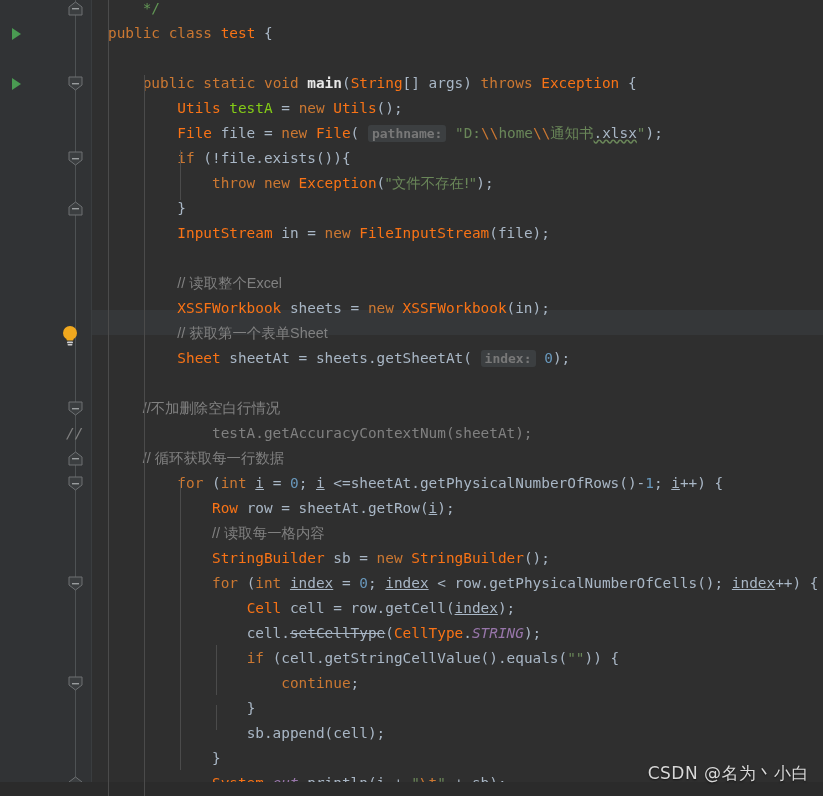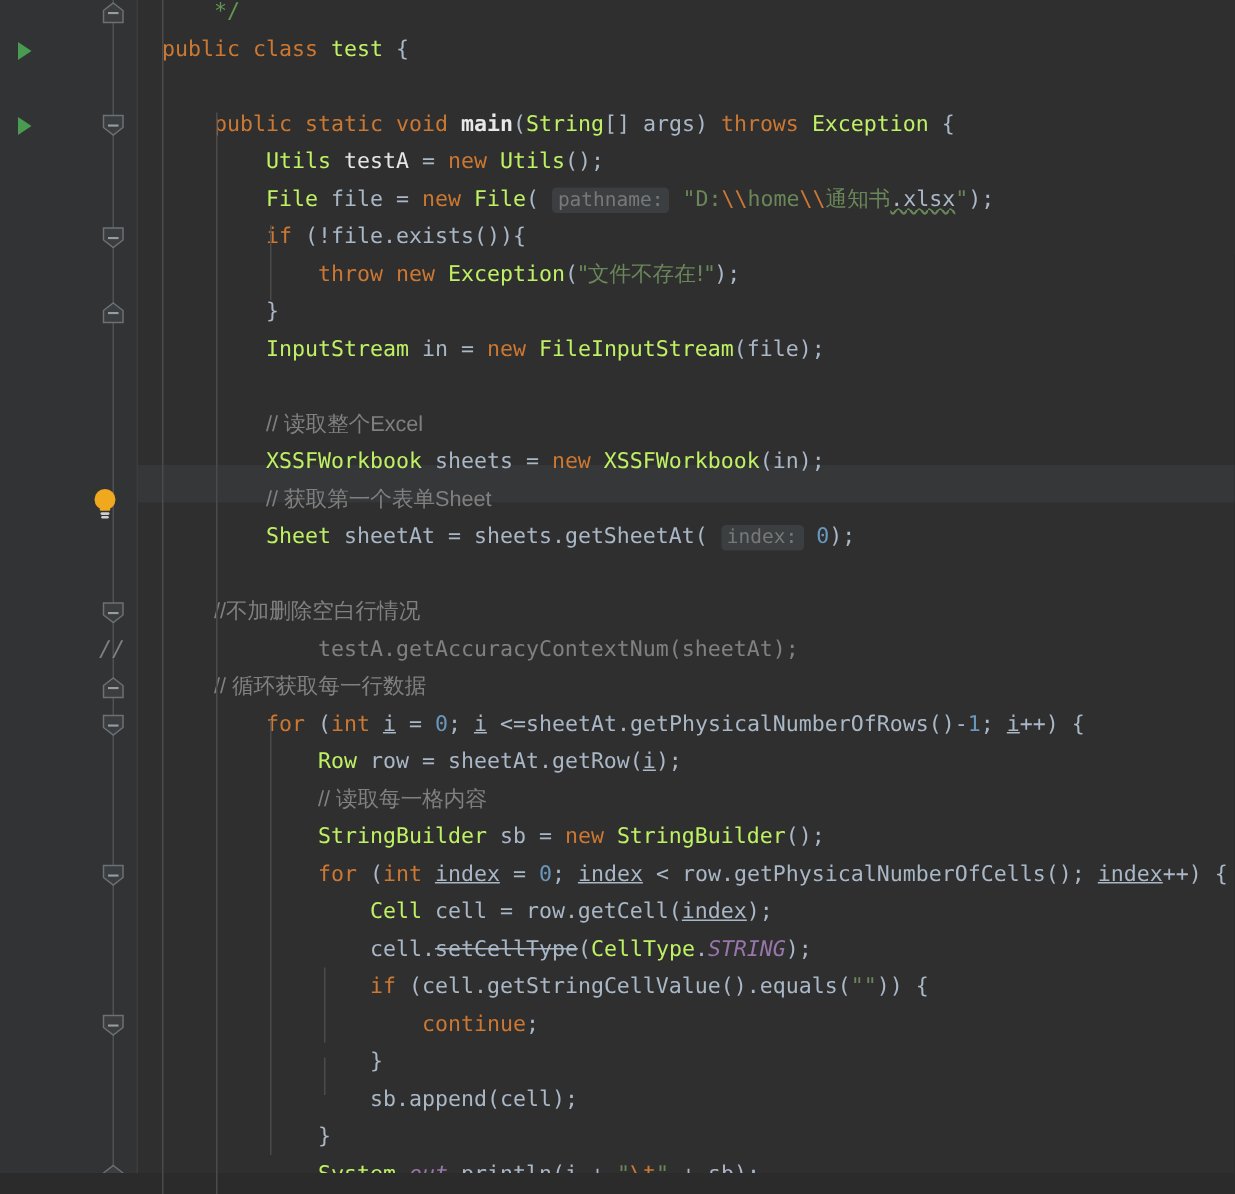--- a/index.html
+++ b/index.html
@@ -59,36 +59,36 @@
     position:absolute;left:0;top:310px;width:823px;height:25px;
     background:#353739;
     pointer-events:none;
   }
   
   .iguide{
     position:absolute;width:1px;background:#4b4b4b;
   }
   
   .kw{color:#cc7832;}
-  .cls{color:#bef264;}
+  .cls{color:#f97316;}
   .pln{color:#a9b7c6;}
   .str{color:#6a8759;}
   .esc{color:#cc7832;}
   .num{color:#6897bb;}
   .cmt{color:#808080;}
   .cmt-cjk{color:#808080;font-family:Liberation Sans, sans-serif;}
   .str-cjk{color:#6a8759;font-family:"DejaVu Sans","Liberation Sans",sans-serif;}
   .stat{color:#9876aa;font-style:italic;}
-  .unused{color:#e5e5e5;}
+  .unused{color:#84cc16;}
   .mainm{color:#e8e8e8;font-weight:bold;}
   .localvar{color:#a9b7c6;text-decoration:underline;text-decoration-color:#a9b7c6;}
   .deprecated{color:#a9b7c6;text-decoration:line-through;}
   .hint{
     color:#787878;background:#3c3f41;
-    border-radius:3px;padding:1px 4px;font-size:13px;
+    border-radius:3px;padding:1px 4px;font-size:13px;font-weight:bold;
   }
   .typo{
     text-decoration:underline wavy #6a8759;
     text-decoration-skip-ink:none;
   }
   .jdoc{color:#629755;}
   
   .watermark{
     position:absolute;right:14px;bottom:10px;
     color:#d8d8d8;font-size:17px;
@@ -181,19 +181,20 @@
           <rect x="7" y="17.5" width="6" height="1.8" rx="0.9" fill="#cfcfcf"></rect>
           <rect x="7.5" y="20" width="5" height="1.6" rx="0.8" fill="#cfcfcf"></rect>
         </svg></div>
       <div class="gutter-comment" style="top: 421px;">//</div>
     </div>
 
   <div class="code" id="code-area"><div class="line" style="position: absolute; left: 0px; right: 0px; top: -4px;"><span>    </span><span class="jdoc">*/</span></div><div class="line" style="position: absolute; left: 0px; right: 0px; top: 21px;"><span></span><span class="kw">public </span><span class="kw">class </span><span class="cls">test</span><span class="pln"> {</span></div><div class="line" style="position: absolute; left: 0px; right: 0px; top: 46px;"><span></span></div><div class="line" style="position: absolute; left: 0px; right: 0px; top: 71px;"><span>    </span><span class="kw">public </span><span class="kw">static </span><span class="kw">void </span><span class="mainm">main</span><span class="pln">(</span><span class="cls">String</span><span class="pln">[] args) </span><span class="kw">throws </span><span class="cls">Exception</span><span class="pln"> {</span></div><div class="line" style="position: absolute; left: 0px; right: 0px; top: 96px;"><span>        </span><span class="cls">Utils </span><span class="unused">testA</span><span class="pln"> = </span><span class="kw">new </span><span class="cls">Utils</span><span class="pln">();</span></div><div class="line" style="position: absolute; left: 0px; right: 0px; top: 121px;"><span>        </span><span class="cls">File</span><span class="pln"> file = </span><span class="kw">new </span><span class="cls">File</span><span class="pln">( </span><span class="hint">pathname:</span><span class="pln"> </span><span class="str">"D:</span><span class="esc">\\</span><span class="str">home</span><span class="esc">\\</span><span class="str-cjk">通知书</span><span class="typo">.xlsx</span><span class="str">"</span><span class="pln">);</span></div><div class="line" style="position: absolute; left: 0px; right: 0px; top: 146px;"><span>        </span><span class="kw">if </span><span class="pln">(!file.exists()){</span></div><div class="line" style="position: absolute; left: 0px; right: 0px; top: 171px;"><span>            </span><span class="kw">throw </span><span class="kw">new </span><span class="cls">Exception</span><span class="pln">(</span><span class="str-cjk">"文件不存在!"</span><span class="pln">);</span></div><div class="line" style="position: absolute; left: 0px; right: 0px; top: 196px;"><span>        </span><span class="pln">}</span></div><div class="line" style="position: absolute; left: 0px; right: 0px; top: 221px;"><span>        </span><span class="cls">InputStream</span><span class="pln"> in = </span><span class="kw">new </span><span class="cls">FileInputStream</span><span class="pln">(file);</span></div><div class="line" style="position: absolute; left: 0px; right: 0px; top: 246px;"><span></span></div><div class="line" style="position: absolute; left: 0px; right: 0px; top: 271px;"><span>        </span><span class="cmt-cjk">// 读取整个Excel</span></div><div class="line" style="position: absolute; left: 0px; right: 0px; top: 296px;"><span>        </span><span class="cls">XSSFWorkbook</span><span class="pln"> sheets = </span><span class="kw">new </span><span class="cls">XSSFWorkbook</span><span class="pln">(in);</span></div><div class="line" style="position: absolute; left: 0px; right: 0px; top: 321px;"><span>        </span><span class="cmt-cjk">// 获取第一个表单Sheet</span></div><div class="line" style="position: absolute; left: 0px; right: 0px; top: 346px;"><span>        </span><span class="cls">Sheet</span><span class="pln"> sheetAt = sheets.getSheetAt( </span><span class="hint">index:</span><span class="pln"> </span><span class="num">0</span><span class="pln">);</span></div><div class="line" style="position: absolute; left: 0px; right: 0px; top: 371px;"><span></span></div><div class="line" style="position: absolute; left: 0px; right: 0px; top: 396px;"><span>    </span><span class="cmt-cjk">//不加删除空白行情况</span></div><div class="line" style="position: absolute; left: 0px; right: 0px; top: 421px;"><span>        </span><span class="cmt">    testA.getAccuracyContextNum(sheetAt);</span></div><div class="line" style="position: absolute; left: 0px; right: 0px; top: 446px;"><span>    </span><span class="cmt-cjk">// 循环获取每一行数据</span></div><div class="line" style="position: absolute; left: 0px; right: 0px; top: 471px;"><span>        </span><span class="kw">for </span><span class="pln">(</span><span class="kw">int </span><span class="localvar">i</span><span class="pln"> = </span><span class="num">0</span><span class="pln">; </span><span class="localvar">i</span><span class="pln"> &lt;=sheetAt.getPhysicalNumberOfRows()-</span><span class="num">1</span><span class="pln">; </span><span class="localvar">i</span><span class="pln">++) {</span></div><div class="line" style="position: absolute; left: 0px; right: 0px; top: 496px;"><span>            </span><span class="cls">Row</span><span class="pln"> row = sheetAt.getRow(</span><span class="localvar">i</span><span class="pln">);</span></div><div class="line" style="position: absolute; left: 0px; right: 0px; top: 521px;"><span>            </span><span class="cmt-cjk">// 读取每一格内容</span></div><div class="line" style="position: absolute; left: 0px; right: 0px; top: 546px;"><span>            </span><span class="cls">StringBuilder</span><span class="pln"> sb = </span><span class="kw">new </span><span class="cls">StringBuilder</span><span class="pln">();</span></div><div class="line" style="position: absolute; left: 0px; right: 0px; top: 571px;"><span>            </span><span class="kw">for </span><span class="pln">(</span><span class="kw">int </span><span class="localvar">index</span><span class="pln"> = </span><span class="num">0</span><span class="pln">; </span><span class="localvar">index</span><span class="pln"> &lt; row.getPhysicalNumberOfCells(); </span><span class="localvar">index</span><span class="pln">++) {</span></div><div class="line" style="position: absolute; left: 0px; right: 0px; top: 596px;"><span>                </span><span class="cls">Cell</span><span class="pln"> cell = row.getCell(</span><span class="localvar">index</span><span class="pln">);</span></div><div class="line" style="position: absolute; left: 0px; right: 0px; top: 621px;"><span>                </span><span class="pln">cell.</span><span class="deprecated">setCellType</span><span class="pln">(</span><span class="cls">CellType</span><span class="pln">.</span><span class="stat">STRING</span><span class="pln">);</span></div><div class="line" style="position: absolute; left: 0px; right: 0px; top: 646px;"><span>                </span><span class="kw">if </span><span class="pln">(cell.getStringCellValue().equals(</span><span class="str">""</span><span class="pln">)) {</span></div><div class="line" style="position: absolute; left: 0px; right: 0px; top: 671px;"><span>                    </span><span class="kw">continue</span><span class="pln">;</span></div><div class="line" style="position: absolute; left: 0px; right: 0px; top: 696px;"><span>                </span><span class="pln">}</span></div><div class="line" style="position: absolute; left: 0px; right: 0px; top: 721px;"><span>                </span><span class="pln">sb.append(cell);</span></div><div class="line" style="position: absolute; left: 0px; right: 0px; top: 746px;"><span>            </span><span class="pln">}</span></div><div class="line" style="position: absolute; left: 0px; right: 0px; top: 771px;"><span>            </span><span class="cls">System</span><span class="pln">.</span><span class="stat">out</span><span class="pln">.println(</span><span class="localvar">i</span><span class="pln"> + </span><span class="str">"</span><span class="esc">\t</span><span class="str">"</span><span class="pln"> + sb);</span></div></div>
 
   <div class="bottom-fade"></div>
 
+  <div class="watermark">CSDN @名为丶小白</div>
 <div class="iguide" style="left: 108px; top: 0px; height: 796px;"></div>
     <div class="iguide" style="left: 144px; top: 75px; height: 721px;"></div>
     <div class="iguide" style="left: 180px; top: 150px; height: 50px;"></div>
     <div class="iguide" style="left: 180px; top: 480px; height: 290px;"></div>
     <div class="iguide" style="left: 216px; top: 645px; height: 50px;"></div>
     <div class="iguide" style="left: 216px; top: 705px; height: 25px;"></div>
   </div>
 
 </body></html>

